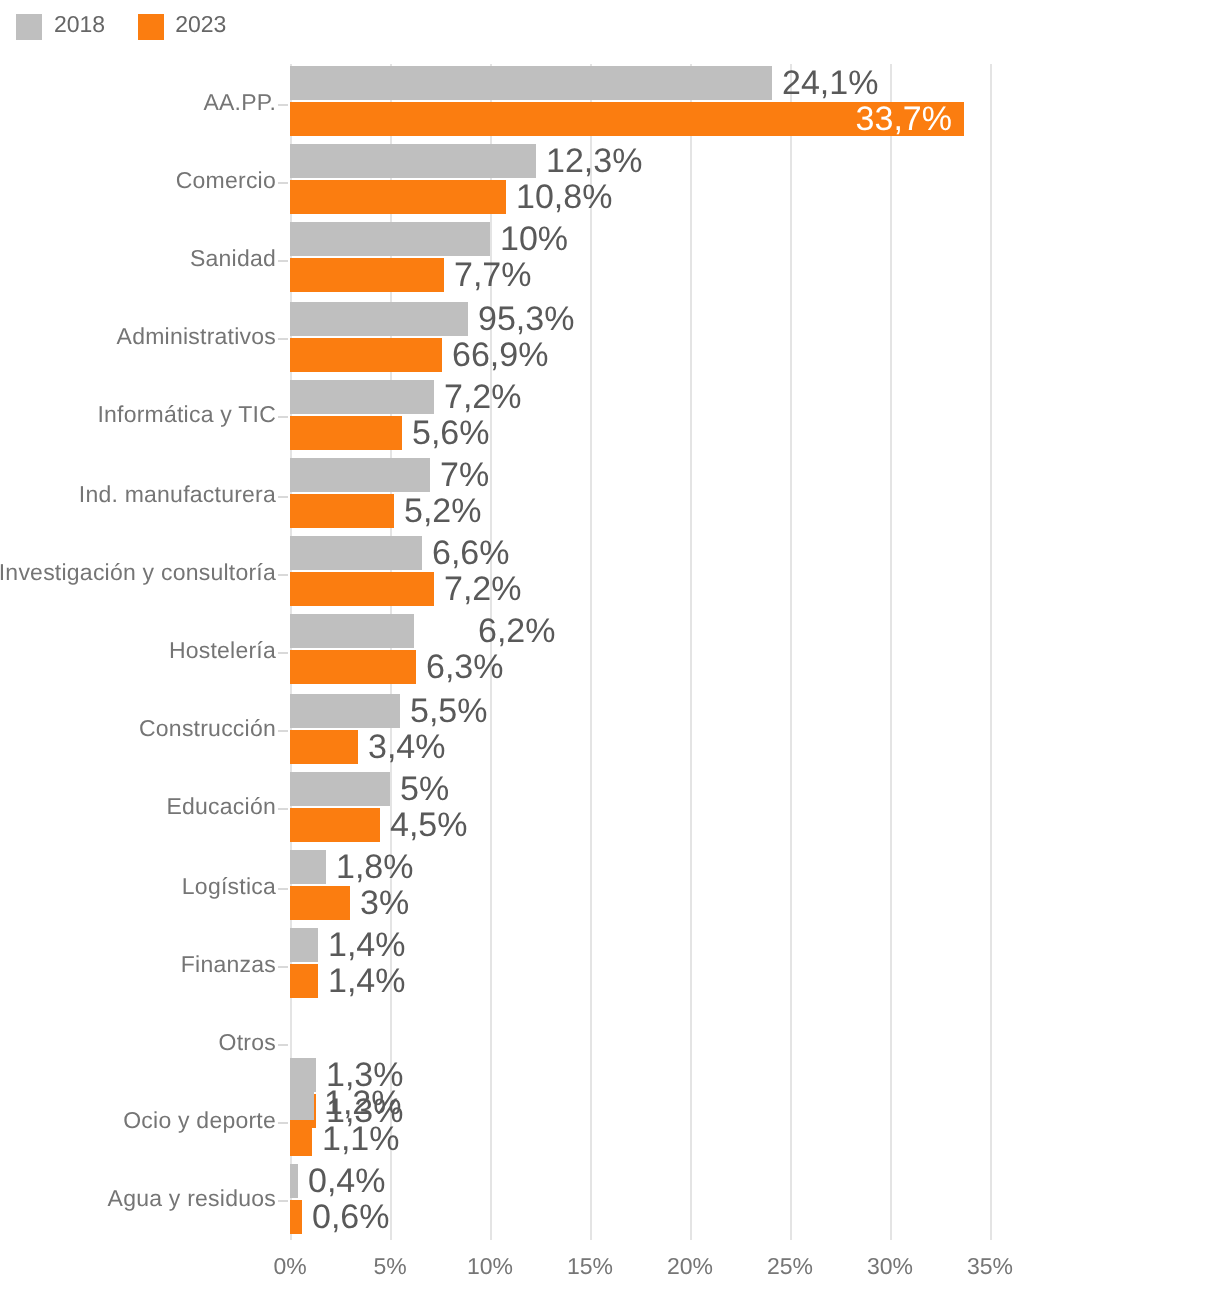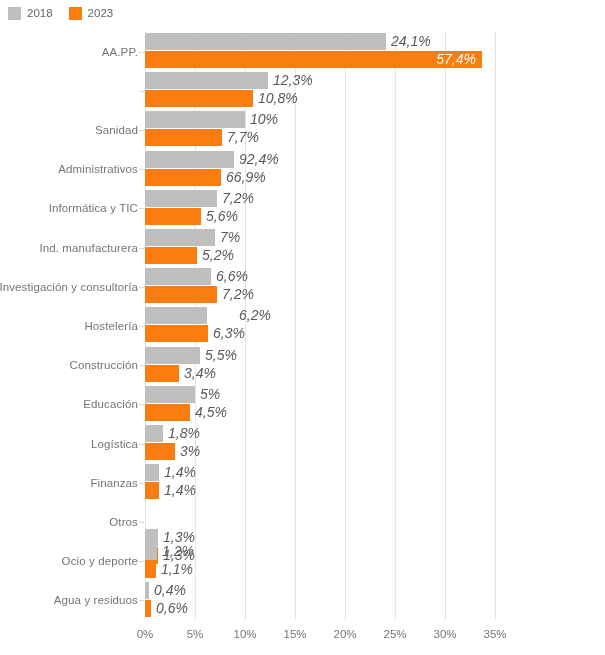--- a/index.html
+++ b/index.html
@@ -81,25 +81,24 @@
     position: absolute;
     left: 0;
     height: 17px;
     min-width: 1px;
   }
   .bar-2018 { top: 1px; background: #bfbfbf; }
   .bar-2023 { top: 19px; background: #fb7d10; }
 
   .bar-label {
     position: absolute;
-    font-size: 14px;
+    font-size: 17px;
     line-height: 17px;
     white-space: nowrap;
     color: #595959;
-    font-style: italic;
   }
   .bar-label.lbl-2018 { top: 1px; }
   .bar-label.lbl-2023 { top: 19px; }
   .bar-label.outside { padding-left: 5px; }
   .bar-label.inside {
     color: #ffffff;
     transform: translateX(-100%);
     padding-right: 6px;
   }
   #yaxis {
@@ -170,37 +169,37 @@
       <div class="gridline" style="left: 100px;"></div>
       <div class="gridline" style="left: 150px;"></div>
       <div class="gridline" style="left: 200px;"></div>
       <div class="gridline" style="left: 250px;"></div>
       <div class="gridline" style="left: 300px;"></div>
       <div class="gridline" style="left: 350px;"></div>
       <div class="cat-row" style="top: 0px;">
         <div class="bar bar-2018" style="width: 241px; background: rgb(191, 191, 191);"></div>
         <div class="bar-label lbl-2018 outside" style="left: 241px;">24,1%</div>
         <div class="bar bar-2023" style="width: 337px; background: rgb(251, 125, 16);"></div>
-        <div class="bar-label lbl-2023 inside" style="left: 337px;">57,4%</div>
+        <div class="bar-label lbl-2023 inside" style="left: 337px;">33,7%</div>
       </div>
       <div class="cat-row" style="top: 39.2px; padding-left: 24px;">
         <div class="bar bar-2018" style="width: 123px; background: rgb(191, 191, 191);"></div>
         <div class="bar-label lbl-2018 outside" style="left: 123px;">12,3%</div>
         <div class="bar bar-2023" style="width: 108px; background: rgb(251, 125, 16);"></div>
         <div class="bar-label lbl-2023 outside" style="left: 108px;">10,8%</div>
       </div>
       <div class="cat-row" style="top: 78.4px;">
         <div class="bar bar-2018" style="width: 100px; background: rgb(191, 191, 191);"></div>
         <div class="bar-label lbl-2018 outside" style="left: 100px;">10%</div>
         <div class="bar bar-2023" style="width: 77px; background: rgb(251, 125, 16);"></div>
         <div class="bar-label lbl-2023 outside" style="left: 77px;">7,7%</div>
       </div>
       <div class="cat-row" style="top: 117.6px;">
         <div class="bar bar-2018" style="width: 89px; background: rgb(191, 191, 191);"></div>
-        <div class="bar-label lbl-2018 outside" style="left: 89px;">92,4%</div>
+        <div class="bar-label lbl-2018 outside" style="left: 89px;">95,3%</div>
         <div class="bar bar-2023" style="width: 76px; background: rgb(251, 125, 16);"></div>
         <div class="bar-label lbl-2023 outside" style="left: 76px;">66,9%</div>
       </div>
       <div class="cat-row" style="top: 156.8px;">
         <div class="bar bar-2018" style="width: 72px; background: rgb(191, 191, 191);"></div>
         <div class="bar-label lbl-2018 outside" style="left: 72px;">7,2%</div>
         <div class="bar bar-2023" style="width: 56px; background: rgb(251, 125, 16);"></div>
         <div class="bar-label lbl-2023 outside" style="left: 56px;">5,6%</div>
       </div>
       <div class="cat-row" style="top: 196px;">
@@ -262,20 +261,23 @@
         <div class="bar-label lbl-2018 outside" style="left: 4px;">0,4%</div>
         <div class="bar bar-2023" style="width: 6px; background: rgb(251, 125, 16);"></div>
         <div class="bar-label lbl-2023 outside" style="left: 6px;">0,6%</div>
       </div>
     </div>
   <div id="yaxis">
       <div class="ycat" style="top: 0px;">
         <span>AA.PP.</span>
       </div>
       <div class="ytick-mark" style="top: 19.6px;"></div>
+      <div class="ycat" style="top: 39.2px;">
+        <span>Comercio</span>
+      </div>
       <div class="ytick-mark" style="top: 58.8px;"></div>
       <div class="ycat" style="top: 78.4px;">
         <span>Sanidad</span>
       </div>
       <div class="ytick-mark" style="top: 98px;"></div>
       <div class="ycat" style="top: 117.6px;">
         <span>Administrativos</span>
       </div>
       <div class="ytick-mark" style="top: 137.2px;"></div>
       <div class="ycat" style="top: 156.8px;">

